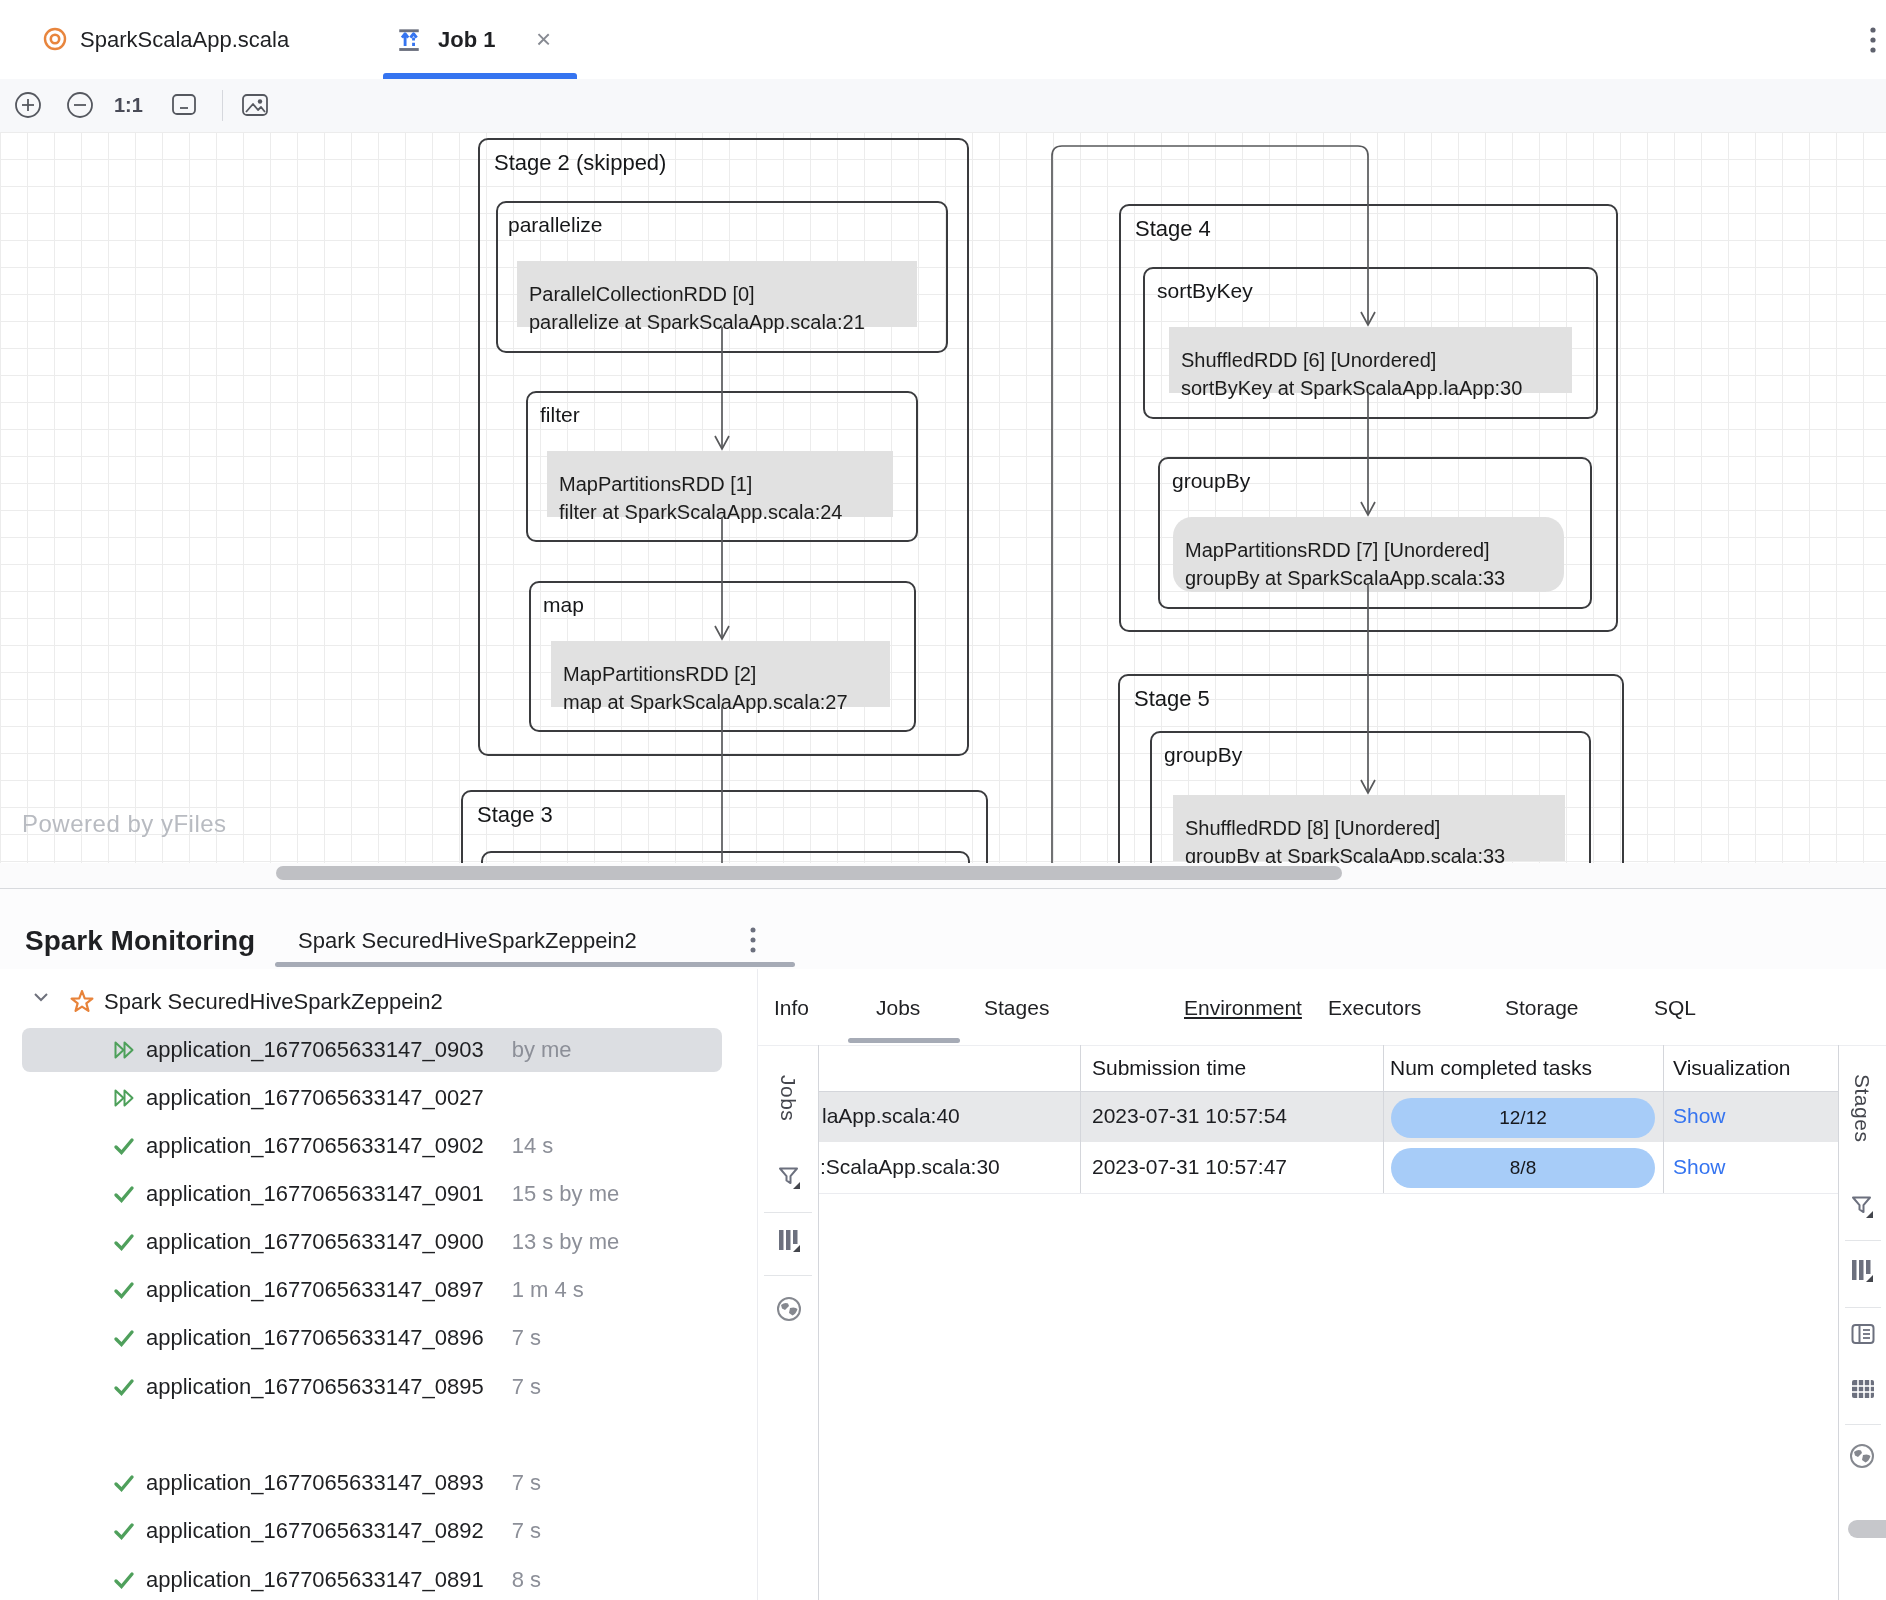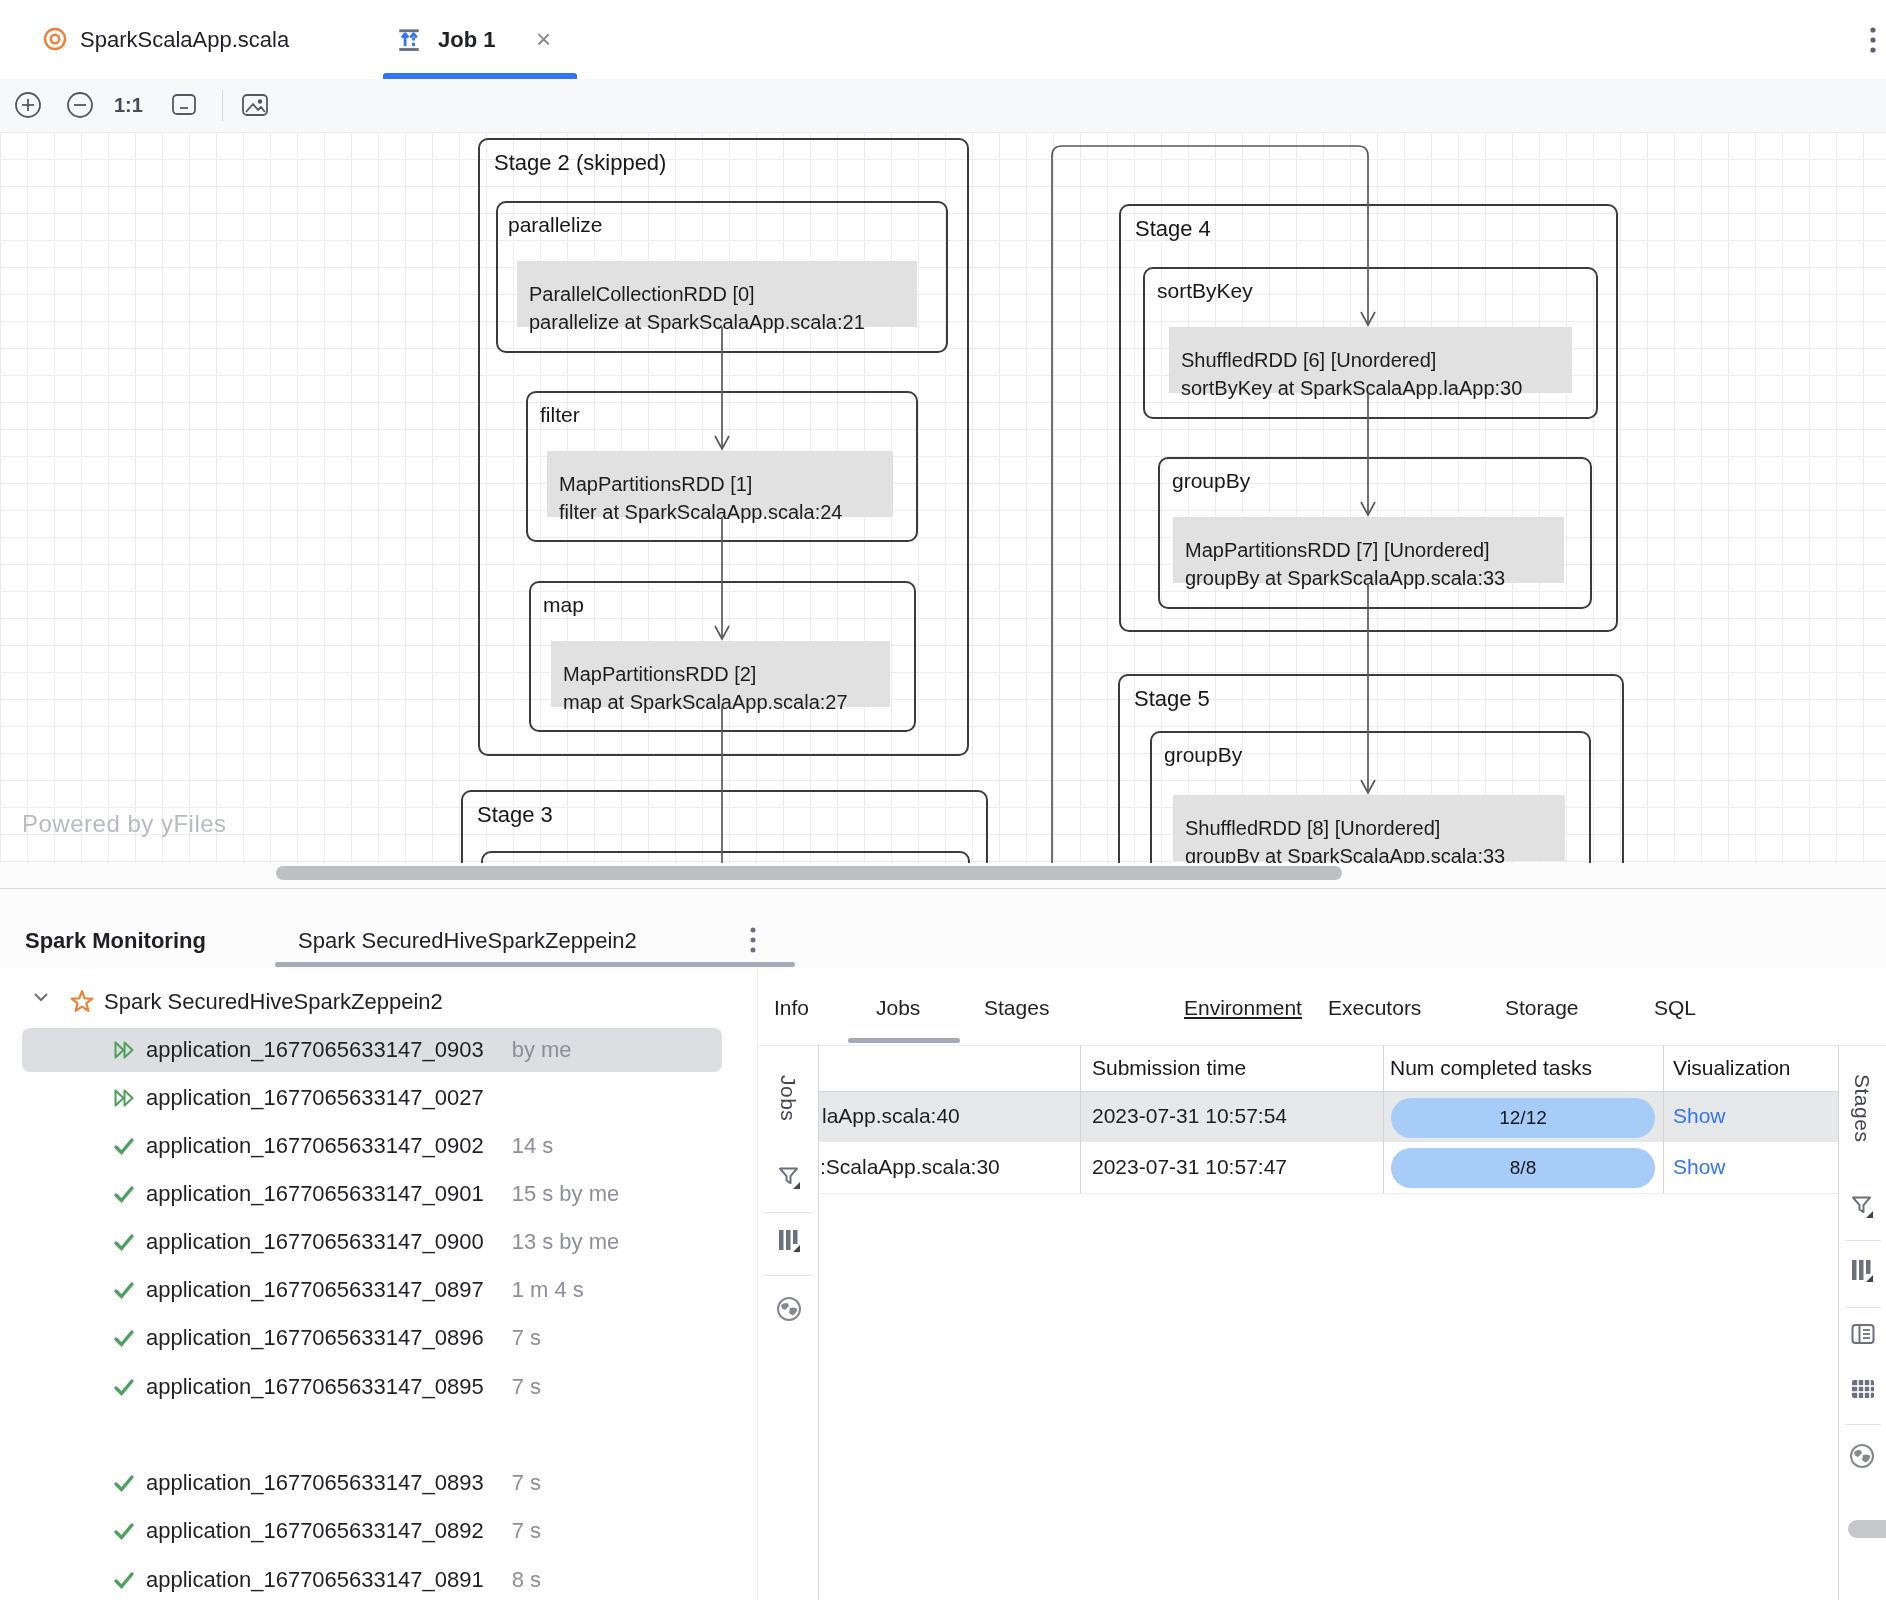--- a/index.html
+++ b/index.html
@@ -23,21 +23,21 @@
   .opbox{border:2px solid #3a3b3e;border-radius:10px;background:transparent;}
   .rddbox{background:#e1e1e1;color:#1c1c1c;font-size:20px;line-height:28px;padding:19px 12px;box-sizing:border-box;white-space:nowrap;}
   .stagetitle{font-size:22px;color:#161719;white-space:nowrap;}
   .optitle{font-size:21px;color:#161719;white-space:nowrap;}
   .watermark{font-size:24px;color:#b8bbc1;letter-spacing:0.5px;}
   
   .scrollstrip{left:0;top:863px;width:1886px;height:25px;background:#fbfbfc;border-bottom:1px solid #d8dade;}
   .hthumb{left:276px;top:3px;width:1066px;height:14px;background:#bfc0c4;border-radius:7px;}
   
   .monheader{left:0;top:889px;width:1886px;height:80px;background:#fcfcfd;border-bottom:1px solid #edeef1;}
-  .montitle{font-size:22px;font-weight:bold;line-height:30px;white-space:nowrap;}
+  .montitle{font-size:28px;font-weight:bold;line-height:30px;white-space:nowrap;}
   .montab{font-size:22px;line-height:30px;white-space:nowrap;color:#1f2023;}
   .montab-underline{left:275px;top:73px;width:520px;height:5px;background:#a6abb6;border-radius:2.5px;}
   
   .monbody{left:0;top:969px;width:1886px;height:631px;background:#fff;}
   .tree-row{display:flex;align-items:center;gap:10px;height:44px;font-size:22px;white-space:nowrap;}
   .tree-meta{color:#8c8f98;margin-left:18px;}
   .tree-select{left:22px;top:59px;width:700px;height:44px;background:#dcdee2;border-radius:8px;}
   .splitter-v{width:1px;background:#ebecf0;}
   .paneltab{font-size:21px;line-height:30px;white-space:nowrap;}
   .tab-underline-gray{height:5px;background:#a6abb6;border-radius:2.5px;}
@@ -154,21 +154,21 @@
 
     <div class="abs opbox" style="left:1143px;top:135px;width:451px;height:148px;"></div>
     <div class="abs optitle" style="left:1157px;top:147px;">sortByKey</div>
     <div class="abs rddbox" style="left:1169px;top:195px;width:403px;height:66px;">
       <div>ShuffledRDD [6] [Unordered]</div>
       <div>sortByKey at SparkScalaApp.laApp:30</div>
     </div>
 
     <div class="abs opbox" style="left:1158px;top:325px;width:430px;height:148px;"></div>
     <div class="abs optitle" style="left:1172px;top:337px;">groupBy</div>
-    <div class="abs rddbox" style="left:1173px;top:385px;width:391px;height:66px;">
+    <div class="abs rddbox" style="left:1173px;top:385px;width:391px;height:75px;border-radius:19px;">
       <div>MapPartitionsRDD [7] [Unordered]</div>
       <div>groupBy at SparkScalaApp.scala:33</div>
     </div>
 
     <div class="abs stagebox" style="left:1118px;top:542px;width:502px;height:200px;"></div>
     <div class="abs stagetitle" style="left:1134px;top:554px;">Stage 5</div>
     <div class="abs opbox" style="left:1150px;top:599px;width:437px;height:140px;"></div>
     <div class="abs optitle" style="left:1164px;top:611px;">groupBy</div>
     <div class="abs rddbox" style="left:1173px;top:663px;width:392px;height:66px;">
       <div>ShuffledRDD [8] [Unordered]</div>

